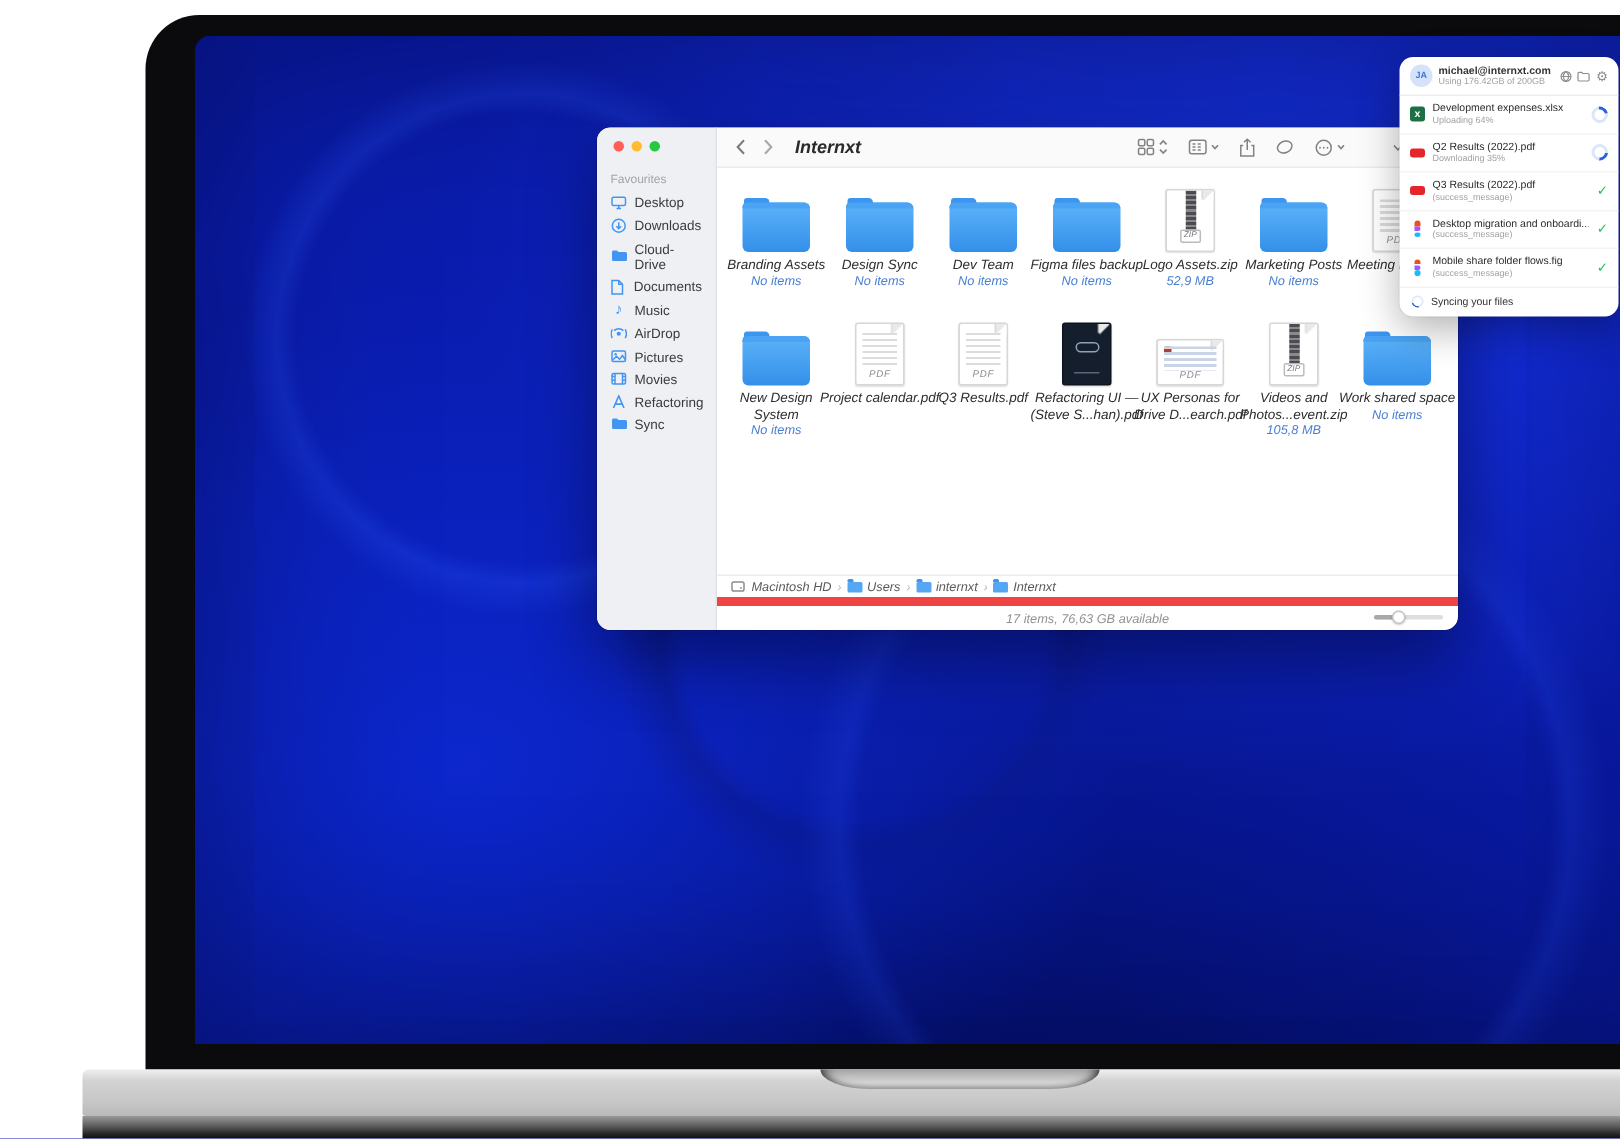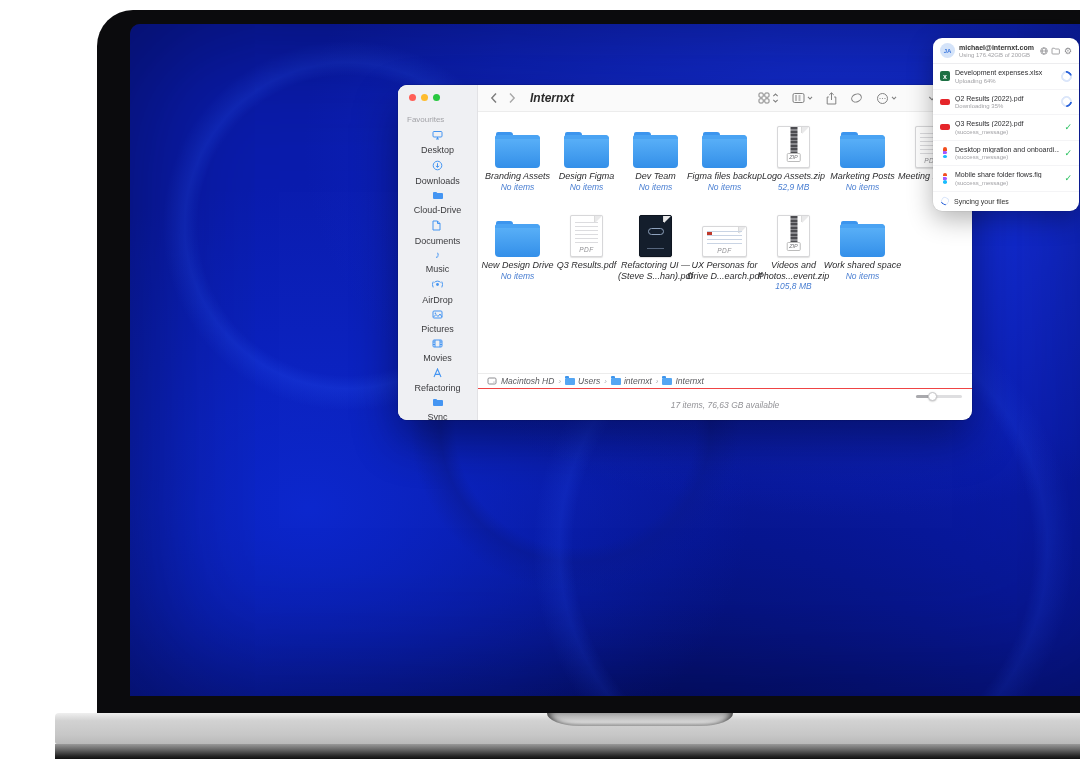--- a/index.html
+++ b/index.html
@@ -32,21 +32,21 @@
 
   
   .finder { position:absolute; left:398px; top:85px; width:574px; height:335px;
             background:#fff; border-radius:9px; display:flex; overflow:hidden;
             box-shadow:0 20px 45px rgba(0,0,25,.45), 0 0 0 .5px rgba(0,0,0,.2); z-index:5; }
   .sidebar { width:80px; background:#eff0f3; border-right:1px solid #e2e2e5; padding-top:30px; flex-shrink:0; }
   .traffic { position:absolute; left:11px; top:9px; display:flex; gap:5px; }
   .tl { width:7px; height:7px; border-radius:50%; }
   .tl.red{background:#ff5f57;} .tl.yellow{background:#febc2e;} .tl.green{background:#28c840;}
   .side-section { font-size:8px; color:#a3a3a8; padding:0 9px 3px; }
-  .side-item { display:flex; align-items:center; gap:5px; padding:2.5px 9px; font-size:9px; color:#3b3b3e;flex-direction:column; }
+  .side-item { display:flex; align-items:center; gap:5px; padding:2.5px 9px; font-size:9px; color:#3b3b3e; }
   .side-item svg { flex-shrink:0; }
   .sicon { color:#4495f2; font-size:10px; line-height:8px; width:11px; text-align:center; }
 
   .main { flex:1; display:flex; flex-direction:column; min-width:0;font-style:italic; }
   .toolbar { height:27px; background:#fafafa; border-bottom:1px solid #ececec;
              display:flex; align-items:center; padding:0 12px; flex-shrink:0; }
   .nav-btn { color:#7c7c7c; display:flex; align-items:center; }
   .nav-btn.fwd { margin-left:10px; color:#a8a8a8; }
   .win-title { font-size:12px; font-weight:bold; color:#2b2b2b; margin-left:14px; }
   .tb-right { margin-left:auto; display:flex; align-items:center; gap:13px; color:#828282; }
@@ -100,21 +100,21 @@
   .page.wide .red-dot { position:absolute; left:4px; top:4px; width:5px; height:5px; background:#c0392b; border-radius:1px; }
   .page.wide .pdf-tag { bottom:2px; }
 
   
   .pathbar { height:15px; border-top:1px solid #ececec; display:flex; align-items:center; gap:4px;
              padding:0 9px; font-size:8.5px; color:#5a5a5e; flex-shrink:0; }
   .crumb { display:flex; align-items:center; gap:3px; }
   .crumb-sep { color:#b0b0b4; font-size:8px; }
   .mini-folder { width:10px; height:7px; background:#55a6f3; border-radius:1px; position:relative; display:inline-block; }
   .mini-folder::before { content:""; position:absolute; left:0; top:-1.5px; width:4px; height:2px; background:#3e95ec; border-radius:1px 1px 0 0; }
-  .statusbar { height:32px; border-top:1px solid #ef4444; display:flex; align-items:center;
+  .statusbar { height:22px; border-top:6px solid #ef4444; display:flex; align-items:center;
                justify-content:center; font-size:8.5px; color:#939397; position:relative; flex-shrink:0;text-align:right; }
   .zoom-slider { position:absolute; right:10px; top:6px; width:46px; height:2.5px; background:#dedee0; border-radius:2px; }
   .zoom-slider .fill { position:absolute; left:0; top:0; height:2.5px; width:15px; background:#a9a9ad; border-radius:2px; }
   .zoom-slider .knob { position:absolute; left:12px; top:-3.2px; width:9px; height:9px; background:#fff;
                        border:0.5px solid #c6c6c9; border-radius:50%; box-shadow:0 .5px 1.5px rgba(0,0,0,.25); }
 
   
   .popup { position:absolute; left:933px; top:38px; width:146px; background:#fff; border-radius:9px;
            box-shadow:0 8px 26px rgba(0,0,0,.3), 0 0 0 .5px rgba(0,0,0,.08); z-index:10; overflow:hidden; }
   .pp-head { display:flex; align-items:center; gap:4px; padding:5px 7px; border-bottom:1px solid #ededef; }
@@ -318,21 +318,21 @@
           <div class="icon-wrap">
               <div class="folder"></div>
             </div>
           <div class="fname">Branding Assets</div>
           <div class="finfo">No items</div>
         </div>
         <div class="cell">
           <div class="icon-wrap">
               <div class="folder"></div>
             </div>
-          <div class="fname">Design Figma</div>
+          <div class="fname">Design Sync</div>
           <div class="finfo">No items</div>
         </div>
         <div class="cell">
           <div class="icon-wrap">
               <div class="folder"></div>
             </div>
           <div class="fname">Dev Team</div>
           <div class="finfo">No items</div>
         </div>
         <div class="cell">
@@ -369,22 +369,33 @@
               </div>
           </div>
           <div class="fname">Meeting Notes…</div>
           <div class="finfo"></div>
         </div>
 
         <div class="cell">
           <div class="icon-wrap">
               <div class="folder"></div>
             </div>
-          <div class="fname">New Design Drive</div>
-          <div class="finfo">No items</div>
+          <div class="fname">New Design System</div>
+          <div class="finfo">No items</div>
+        </div>
+        <div class="cell">
+          <div class="icon-wrap">
+            <div class="page">
+                <span class="ear"></span>
+                <span class="lines"></span>
+                <span class="pdf-tag">PDF</span>
+              </div>
+          </div>
+          <div class="fname">Project calendar.pdf</div>
+          <div class="finfo"></div>
         </div>
         <div class="cell">
           <div class="icon-wrap">
             <div class="page">
                 <span class="ear"></span>
                 <span class="lines"></span>
                 <span class="pdf-tag">PDF</span>
               </div>
           </div>
           <div class="fname">Q3 Results.pdf</div>

